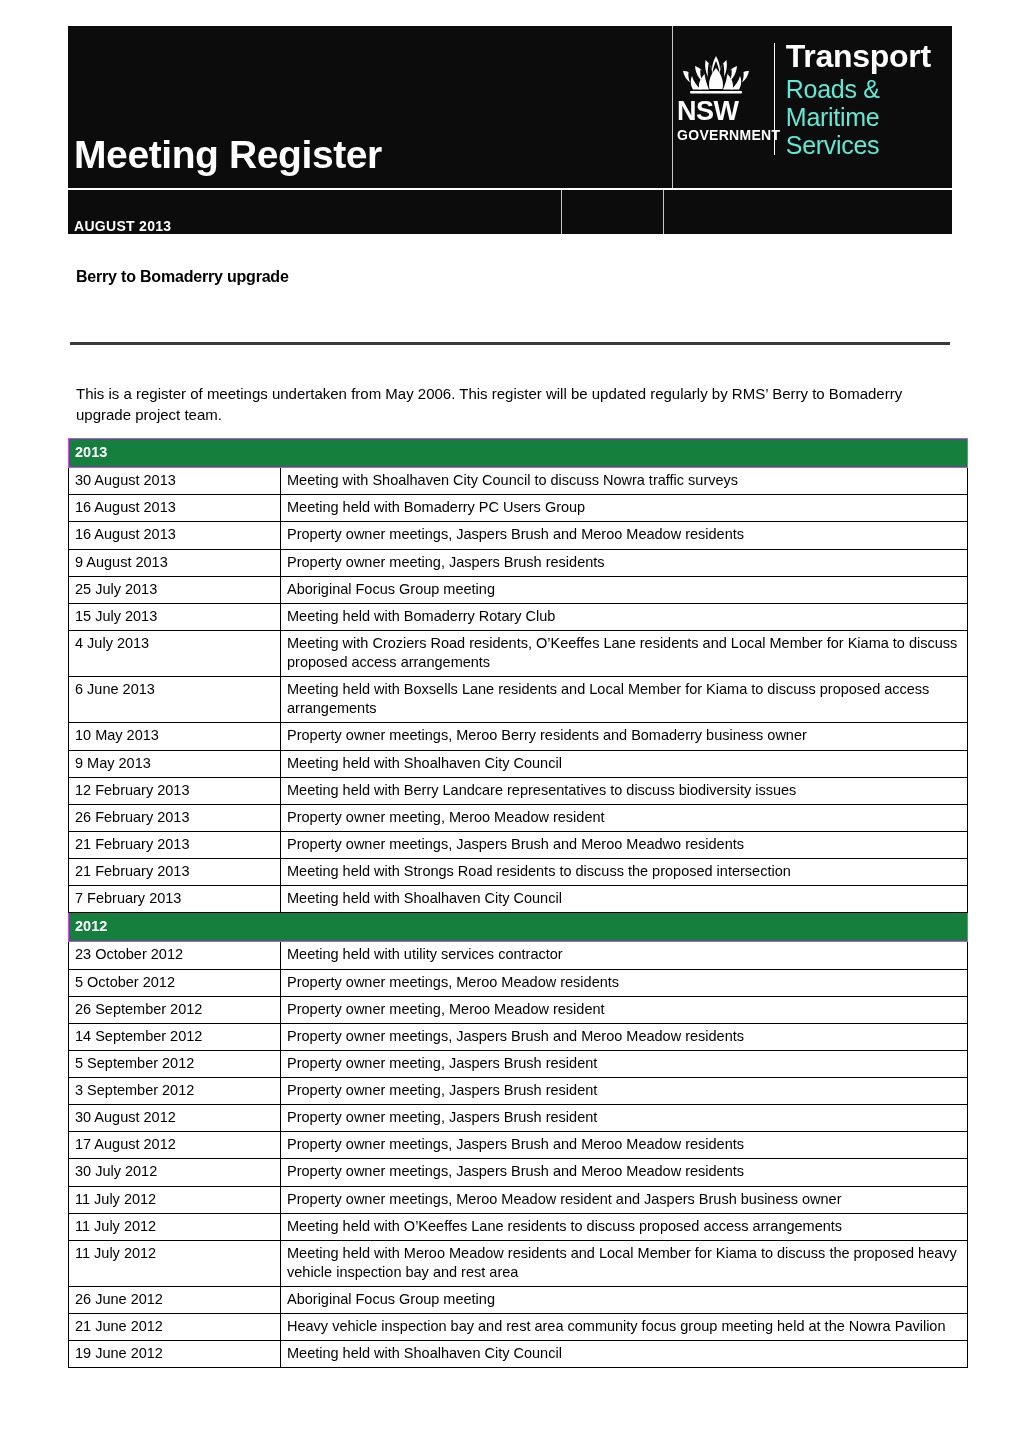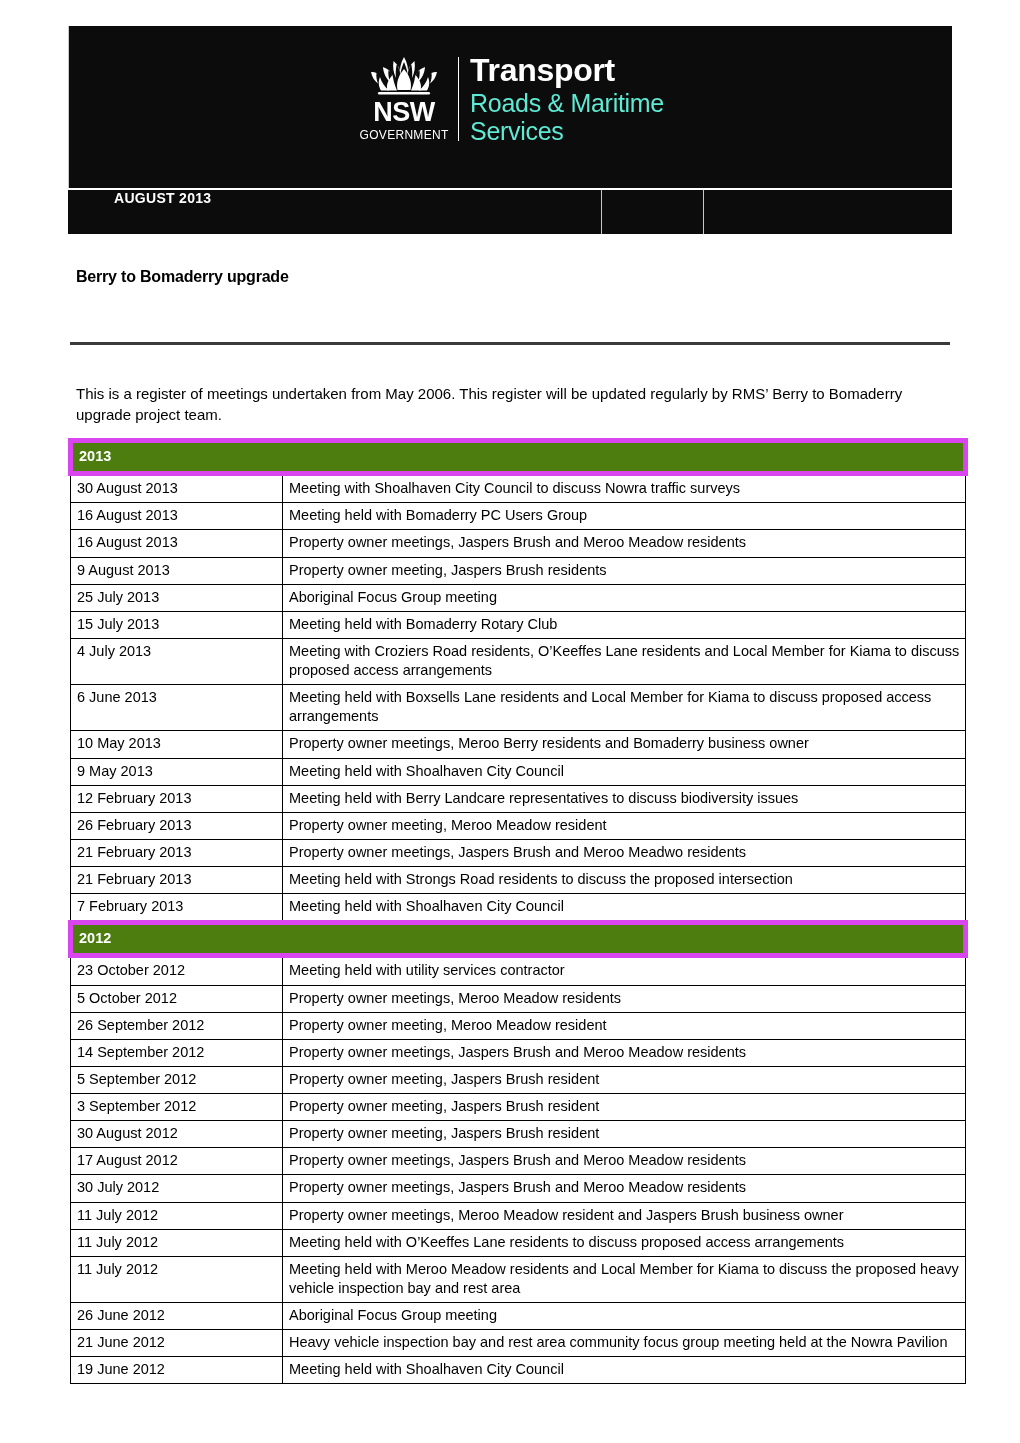--- a/index.html
+++ b/index.html
@@ -58,40 +58,40 @@
   }
   .logo {
     display: flex;
     align-items: center;
     gap: 11px;
     transform: translateY(-8px);
   }
   .logo-mark {
     display: flex;
     flex-direction: column;
-    align-items: center;
+    align-items: flex-start;
     width: 86px;
   }
   .logo-waratah {
     width: 78px;
     height: 42px;
     display: block;
   }
   .logo-nsw {
     color: #ffffff;
     font-size: 27px;
     font-weight: bold;
     letter-spacing: -0.5px;
     line-height: 1;
     margin-top: 1px;
   }
   .logo-gov {
     color: #ffffff;
-    font-size: 12px;
-    font-weight: normal;
+    font-size: 14px;
+    font-weight: bold;
     letter-spacing: 0.3px;
     line-height: 1;
     margin-top: 3px;
   }
   .logo-rule {
     width: 1px;
     align-self: stretch;
     background: #ffffff;
     margin: 4px 0 4px 0;
   }
@@ -118,22 +118,21 @@
     height: 2px;
     background: #ffffff;
   }
   .masthead-bottom {
     display: flex;
     height: 44px;
   }
   .masthead-date-cell {
     width: 493px;
     display: flex;
-    align-items: flex-start;
-    margin-left: 40px;
+    align-items: flex-end;
   }
   .masthead-date {
     color: #ffffff;
     font-size: 14px;
     font-weight: bold;
     letter-spacing: 0.3px;
     padding-left: 6px;
   }
   .mb-div {
     width: 1px;
@@ -180,34 +179,37 @@
   }
   .register td {
     border: 1px solid #000000;
     font-size: 14.5px;
     line-height: 1.32;
     padding: 3px 5px 4px 6px;
     vertical-align: top;
   }
   .col-date { width: 212px; }
   .year-row td {
-    background: #4d7c0f;
+    background: #15803d;
     color: #ffffff;
     font-weight: bold;
     font-size: 14.5px;
     padding: 4px 5px 5px 6px;
-    border: 5px solid #d946ef;
+    border: 1px solid #d946ef;
   }
 </style>
 </head>
 <body>
 
 <div class="masthead">
 
   <div class="masthead-top">
+    <div class="masthead-title-cell">
+      <div class="masthead-title">Meeting Register</div>
+    </div>
     <div class="masthead-divider-v"></div>
     <div class="masthead-logo-cell">
 
       <div class="logo">
         <div class="logo-mark">
           <svg class="logo-waratah" viewBox="0 0 78 42">
             <g fill="#ffffff">
               <path d="M39 1 C35.5 7 34.5 13 35 19 C36 14 37.5 9.5 39 6 C40.5 9.5 42 14 43 19 C43.5 13 42.5 7 39 1 Z"></path>
               <path d="M28.5 5 C27.5 11 28.5 17 31 22 C30.5 17 30.8 12 31.8 8 C33.5 11 35 15 36 19.5 C35.5 13.5 33 8.5 28.5 5 Z"></path>
               <path d="M49.5 5 C50.5 11 49.5 17 47 22 C47.5 17 47.2 12 46.2 8 C44.5 11 43 15 42 19.5 C42.5 13.5 45 8.5 49.5 5 Z"></path>

